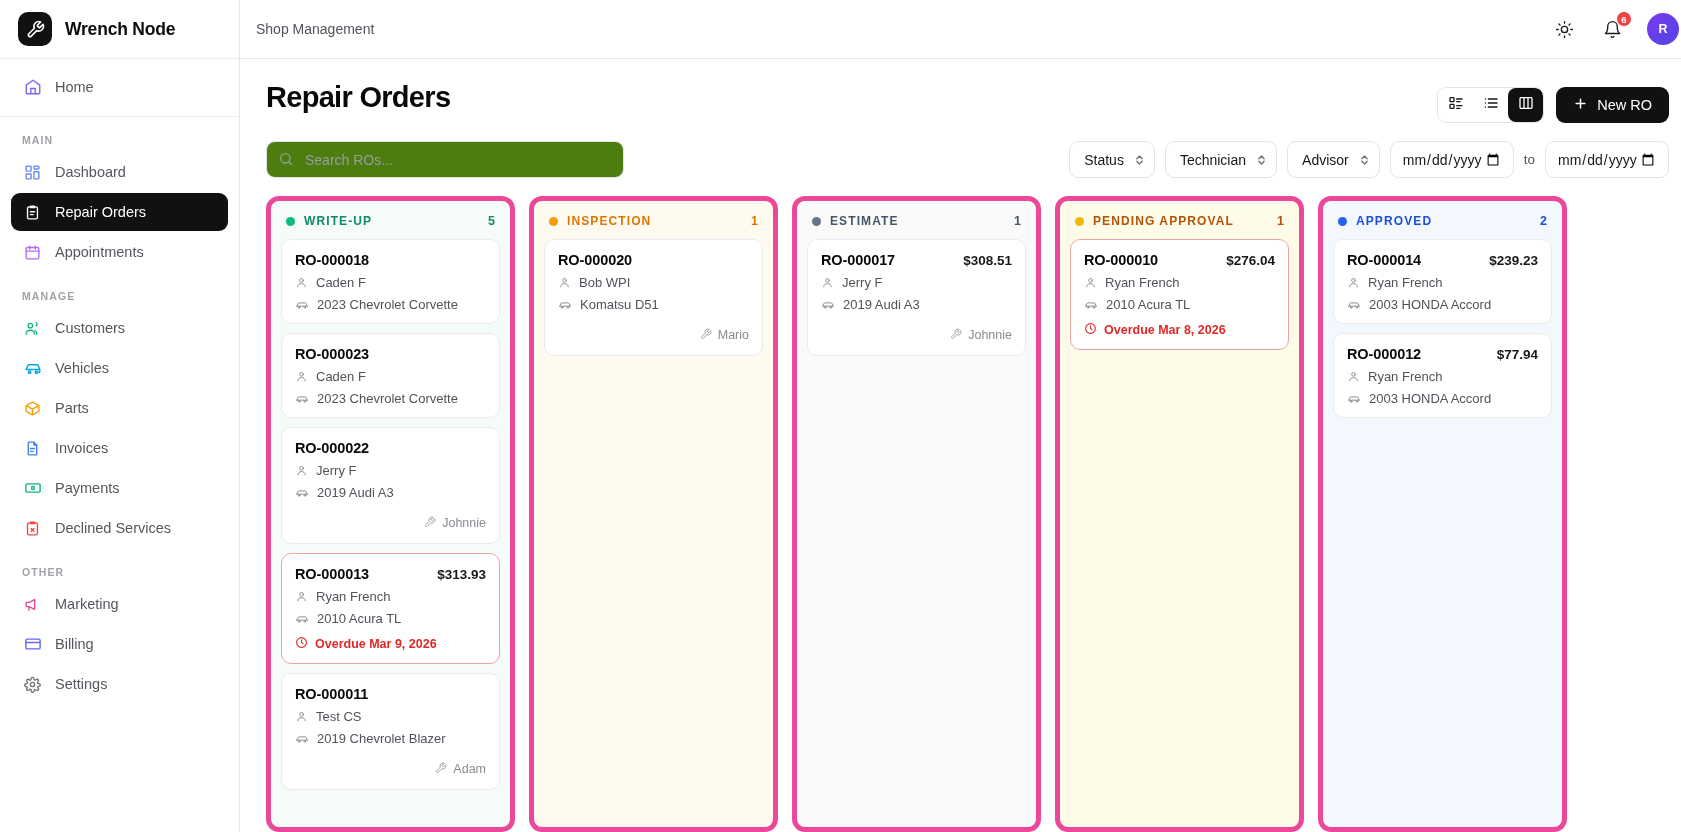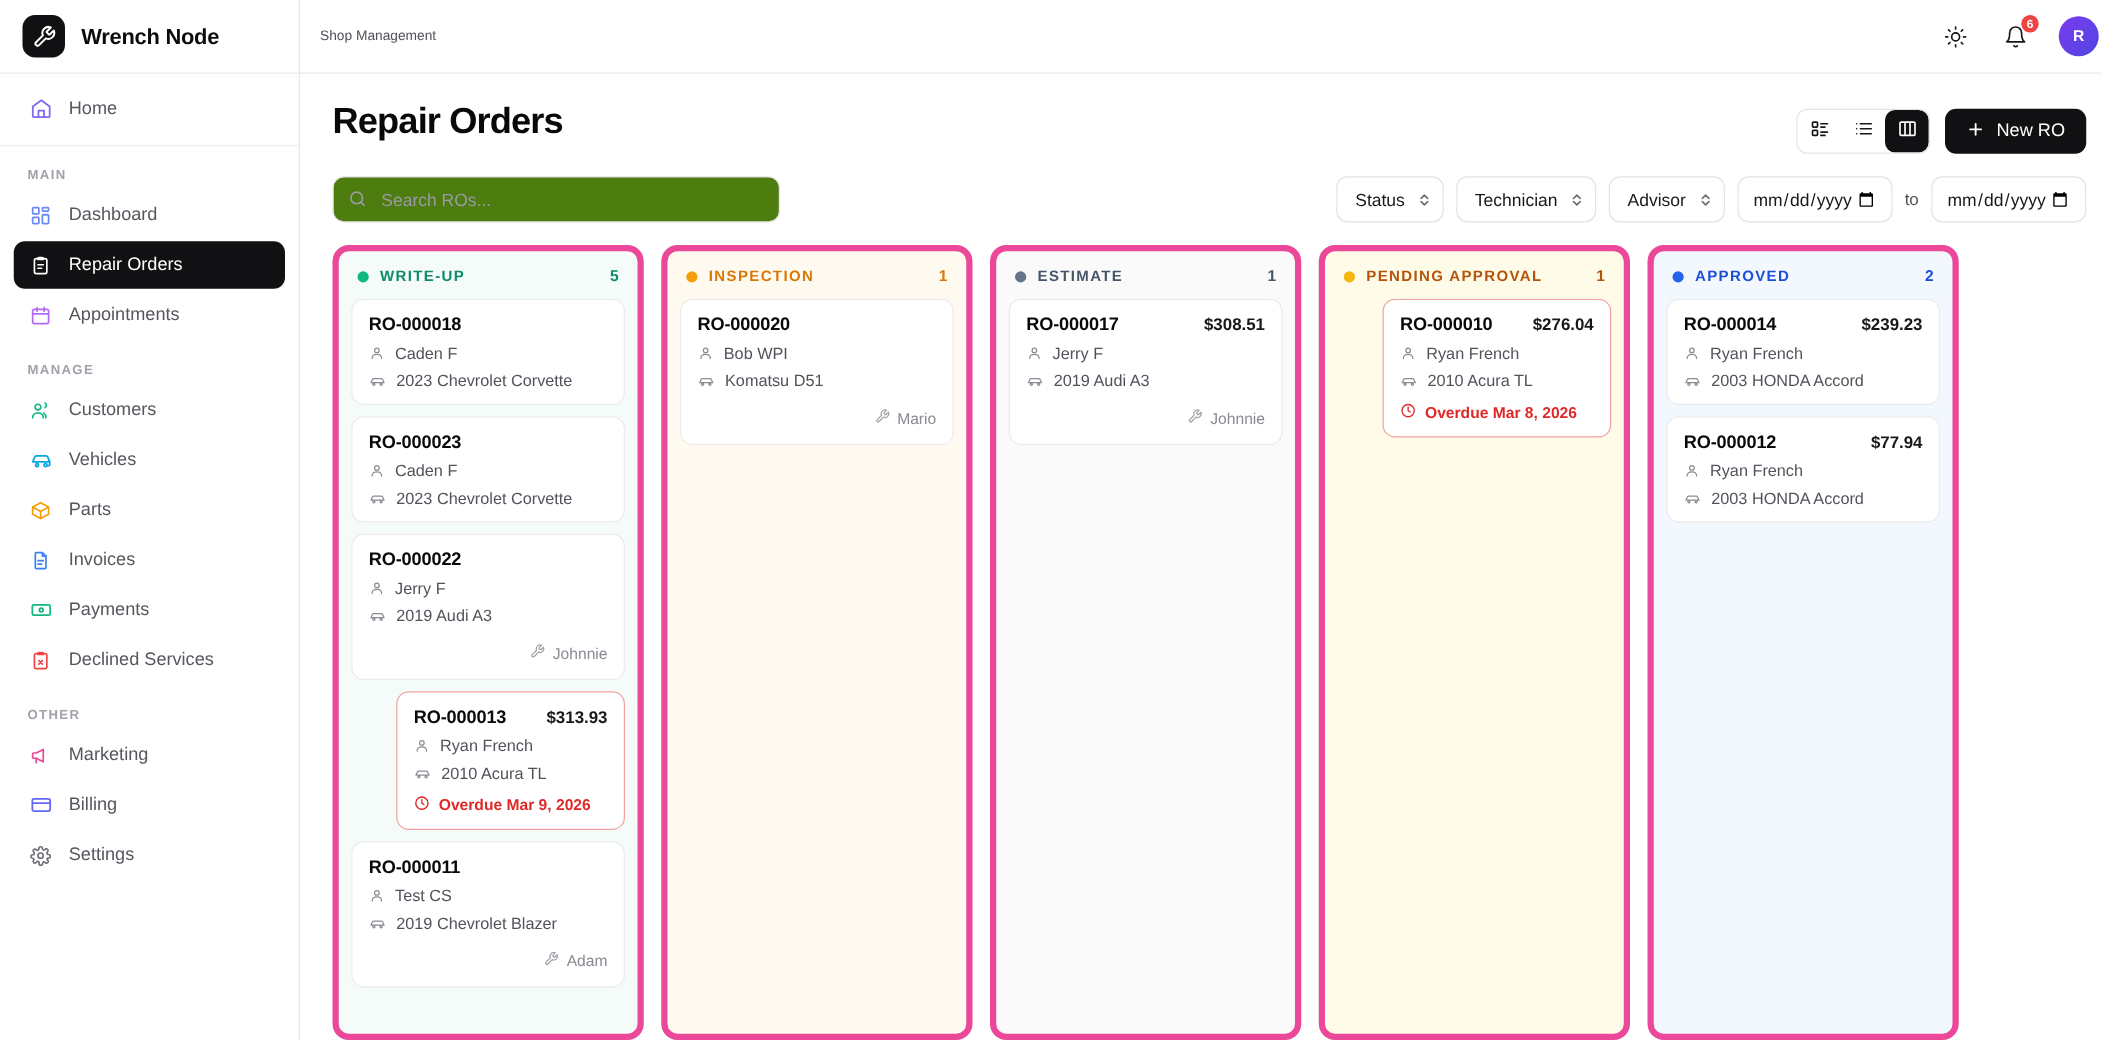--- a/index.html
+++ b/index.html
@@ -46,21 +46,21 @@
   .nav-item.active { background: #111113; color: #ffffff; font-weight: 500; }
   .nav-item.active .ico svg { stroke: #ffffff; }
 
   
   .main { flex: 1; display: flex; flex-direction: column; min-width: 0; background:#fff; }
   .topbar {
     height: 59px; border-bottom: 1px solid #e8e8ea;
     display: flex; align-items: center; justify-content: space-between;
     padding: 0 18px 0 16px; background:#fff;
   }
-  .topbar-title { font-size: 11px; color: #52525b; }
+  .topbar-title { font-size: 14px; color: #52525b; }
   .topbar-right { display: flex; align-items: center; gap: 22px; }
   .icon-btn { width: 26px; height: 26px; display:flex; align-items:center; justify-content:center; cursor:pointer; position: relative;}
   .bell-badge {
     position: absolute; top: -5px; right: -7px;
     background: #ef4444; color: #fff; border-radius: 999px;
     font-size: 9.5px; font-weight: 700; min-width: 16px; height: 16px;
     display: flex; align-items: center; justify-content: center; padding: 0 3px;
     border: 1.5px solid #fff;
   }
   .avatar {
@@ -138,21 +138,21 @@
   }
   .dot { width: 9px; height: 9px; border-radius: 50%; flex: none; }
   .col-title { font-size: 12px; font-weight: 700; letter-spacing: 1.1px; flex: 1; }
   .col-count { font-size: 12.5px; font-weight: 600; }
   .col-body { padding: 0 10px 12px 10px; display: flex; flex-direction: column; gap: 9px; overflow: hidden; }
 
   .card {
     background: #ffffff; border: 1px solid #ebebed; border-radius: 10px;
     padding: 12px 13px 11px 13px; cursor: pointer;
   }
-  .card.overdue { border: 1.5px solid #f0a3a3; margin-left: 36px; }
+  .card.overdue { border: 1.5px solid #f0a3a3; }
   .card-top { display: flex; align-items: baseline; justify-content: space-between; gap: 8px; }
   .card-ro { font-size: 14.5px; font-weight: 700; color: #09090b; letter-spacing: -0.1px; }
   .card-amt { font-size: 13.5px; font-weight: 700; color: #18181b; }
   .card-line { display: flex; align-items: center; gap: 8px; margin-top: 7px; font-size: 13px; color: #52525b; }
   .card-line .li { flex: none; display:flex; align-items:center; }
   .overdue-line {
     display: flex; align-items: center; gap: 7px; margin-top: 10px;
     font-size: 12.5px; font-weight: 600; color: #e02828;
   }
   .tech-row { display: flex; justify-content: flex-end; align-items: center; gap: 6px; margin-top: 14px; }

